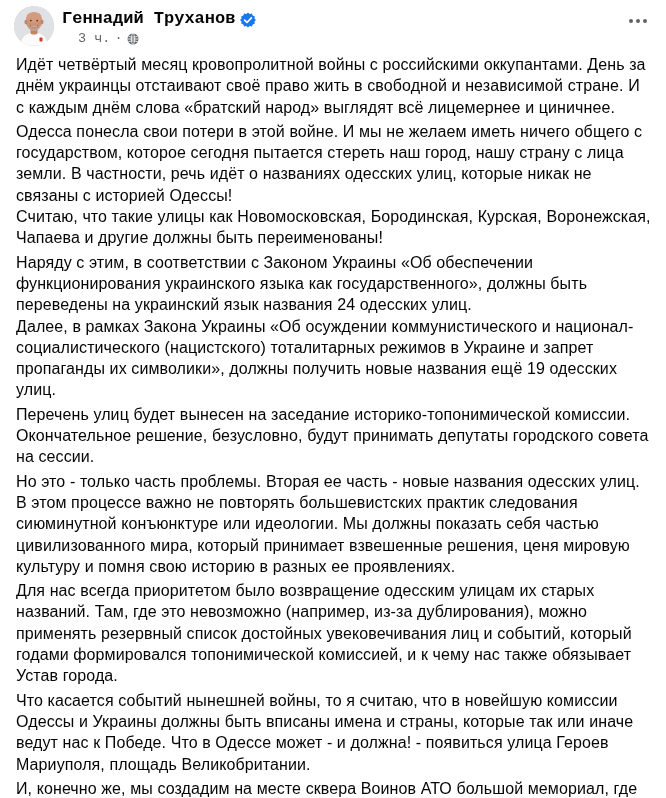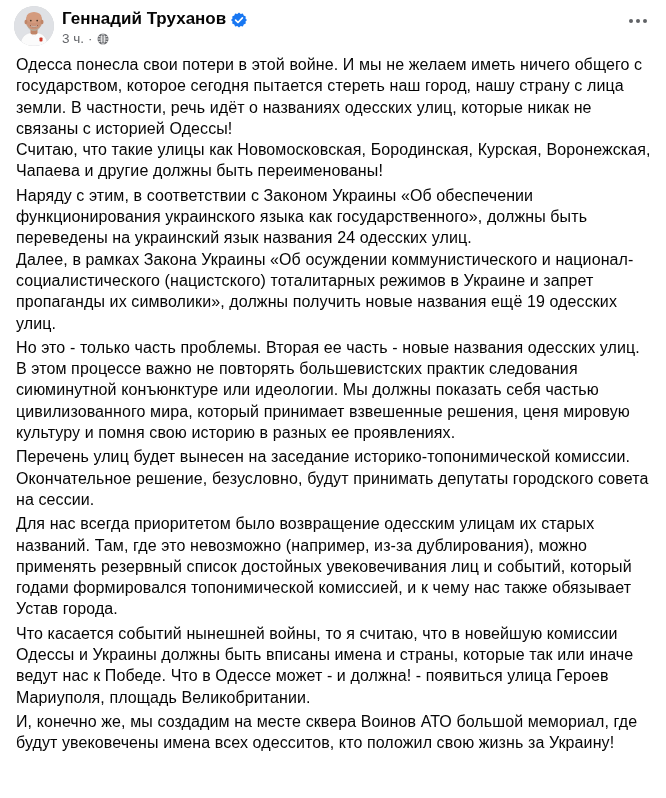--- a/index.html
+++ b/index.html
@@ -16,30 +16,30 @@
     display: flex; align-items: flex-start;
     padding: 6px 16px 4px 14px; position: relative;
   }
   .avatar {
     width: 40px; height: 40px; border-radius: 50%;
     overflow: hidden; flex: 0 0 40px; cursor: pointer;
     box-shadow: inset 0 0 0 1px rgba(0,0,0,0.08);
     background: #e4e6e9;
   }
   .avatar svg { display: block; }
-  .header-meta { margin-left: 8px; padding-top: 3px; }
+  .header-meta { margin-left: 8px; padding-top: 3px; font-family: Liberation Mono, monospace; }
   .author-row { display: flex; align-items: center; gap: 5px; }
   .author {
     font-size: 17px; font-weight: 700; color: #050505;
     line-height: 20px; cursor: pointer;
   }
   .verified { display: inline-flex; margin-top: 1px; }
   .meta-row {
     display: flex; align-items: center; gap: 4px;
-    font-size: 13.5px; color: #65676B; line-height: 17px; margin-top: 1px;
+    font-size: 13.5px; color: #65676B; line-height: 17px; margin-top: 1px; margin-left: 16px;
   }
   .meta-row .sep { color: #65676B; }
   .globe { display: inline-flex; margin-top: 1px; }
   .more-button {
     position: absolute; top: 13px; right: 13px;
     display: flex; gap: 3px; padding: 6px; border-radius: 50%; cursor: pointer;
   }
   .more-button i {
     width: 4px; height: 4px; border-radius: 50%;
     background: #606266; display: block;
@@ -113,25 +113,26 @@
 
     <div class="more-button">
       <i></i>
       <i></i>
       <i></i>
     </div>
 
   </div>
 
   <div class="post-body">
+      <p>Идёт четвёртый месяц кровопролитной войны с российскими оккупантами. День за днём украинцы отстаивают своё право жить в свободной и независимой стране. И с каждым днём слова «братский народ» выглядят всё лицемернее и циничнее.</p>
       <p>Одесса понесла свои потери в этой войне. И мы не желаем иметь ничего общего с государством, которое сегодня пытается стереть наш город, нашу страну с лица земли. В частности, речь идёт о названиях одесских улиц, которые никак не связаны с историей Одессы!
 Считаю, что такие улицы как Новомосковская, Бородинская, Курская, Воронежская, Чапаева и другие должны быть переименованы!</p>
       <p>Наряду с этим, в соответствии с Законом Украины «Об обеспечении функционирования украинского языка как государственного», должны быть переведены на украинский язык названия 24 одесских улиц.
 Далее, в рамках Закона Украины «Об осуждении коммунистического и национал-социалистического (нацистского) тоталитарных режимов в Украине и запрет пропаганды их символики», должны получить новые названия ещё 19 одесских улиц.</p>
-      <p>Но это - только часть проблемы. Вторая ее часть - новые названия одесских улиц. В этом процессе важно не повторять большевистских практик следования сиюминутной конъюнктуре или идеологии. Мы должны показать себя частью цивилизованного мира, который принимает взвешенные решения, ценя мировую культуру и помня свою историю в разных ее проявлениях.</p>
       <p>Перечень улиц будет вынесен на заседание историко-топонимической комиссии.
 Окончательное решение, безусловно, будут принимать депутаты городского совета на сессии.</p>
+      <p>Но это - только часть проблемы. Вторая ее часть - новые названия одесских улиц. В этом процессе важно не повторять большевистских практик следования сиюминутной конъюнктуре или идеологии. Мы должны показать себя частью цивилизованного мира, который принимает взвешенные решения, ценя мировую культуру и помня свою историю в разных ее проявлениях.</p>
       <p>Для нас всегда приоритетом было возвращение одесским улицам их старых названий. Там, где это невозможно (например, из-за дублирования), можно применять резервный список достойных увековечивания лиц и событий, который годами формировался топонимической комиссией, и к чему нас также обязывает Устав города.</p>
       <p>Что касается событий нынешней войны, то я считаю, что в новейшую комиссии Одессы и Украины должны быть вписаны имена и страны, которые так или иначе ведут нас к Победе. Что в Одессе может - и должна! - появиться улица Героев Мариуполя, площадь Великобритании.</p>
       <p>И, конечно же, мы создадим на месте сквера Воинов АТО большой мемориал, где будут увековечены имена всех одесситов, кто положил свою жизнь за Украину!</p>
     </div>
 
 </div>
 
 </body></html>

